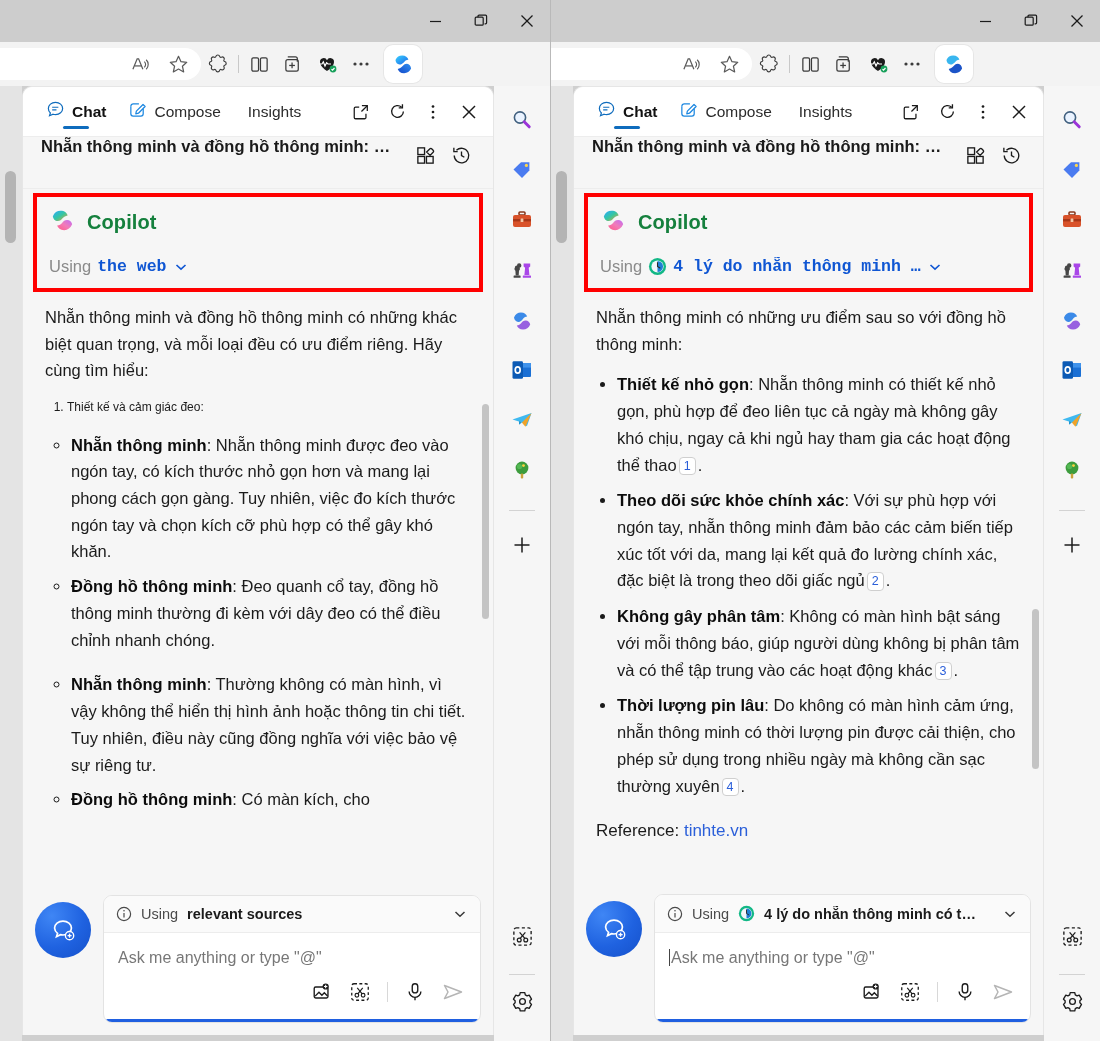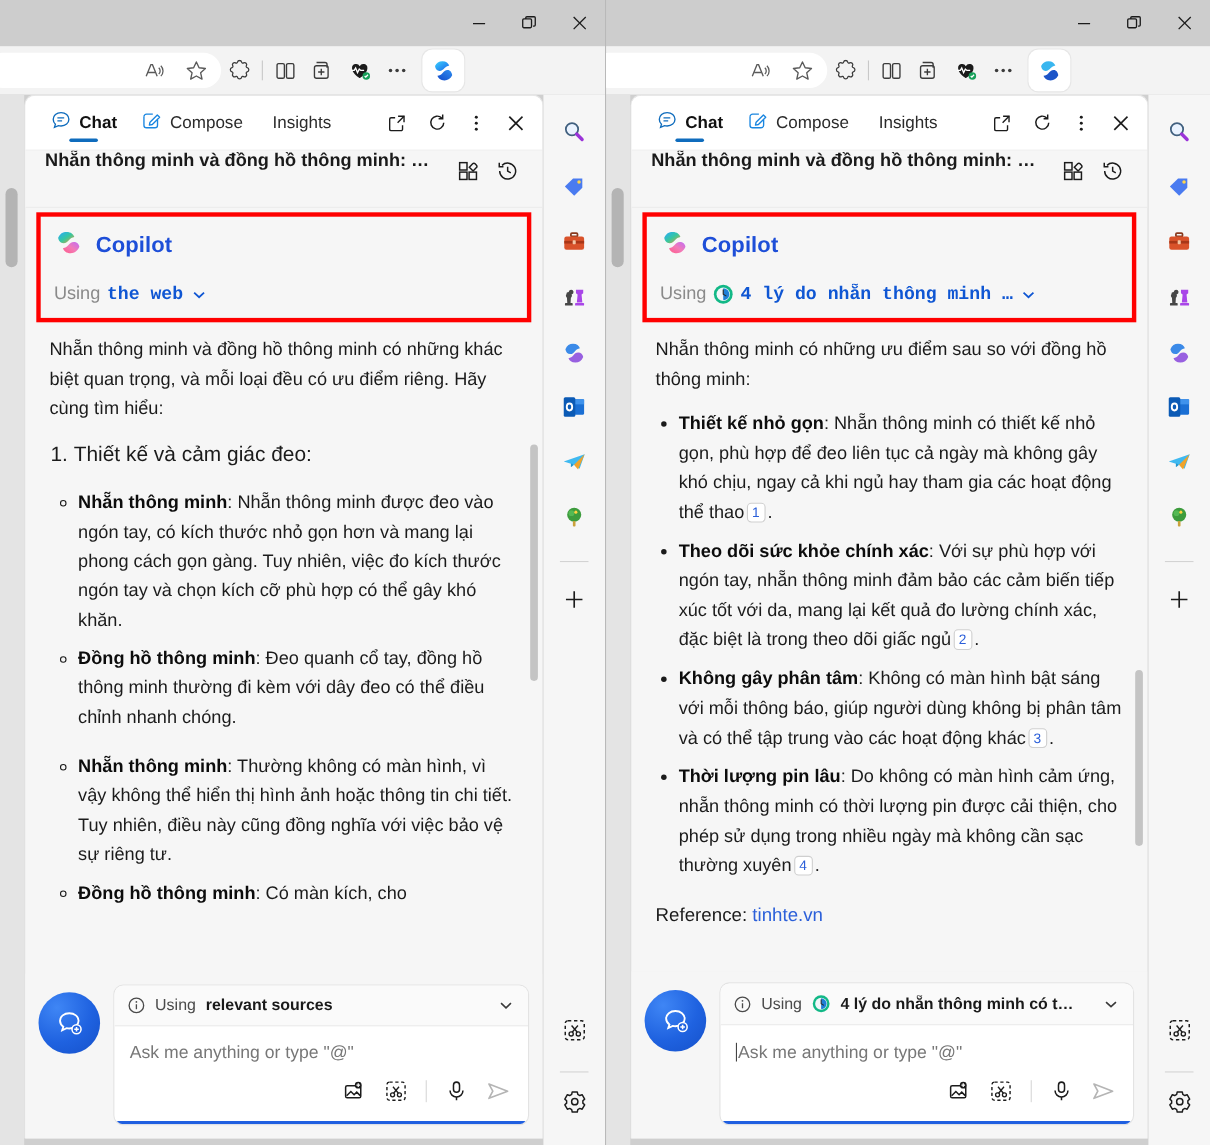--- a/index.html
+++ b/index.html
@@ -75,30 +75,30 @@
   .conv-title .sp { flex: 1; }
 
   
   .msgs { flex: 1; overflow: hidden; position: relative; padding: 0; }
   .inner-scroll { position: absolute; right: 4px; width: 7px; background: transparent; border-radius: 4px; }
   .inner-scroll .ith { width: 7px; background: #c4c4c4; border-radius: 4px; height: 100%; }
 
   
   .hl-box { border: 4px solid #ff0000; margin: 4px 10px 0 10px; padding: 10px 12px 12px 12px; }
   .copilot-row { display: flex; align-items: center; gap: 11px; }
-  .copilot-name { font-size: 20px; font-weight: bold; color: #1d4ed8; letter-spacing: .1px; }
+  .copilot-name { font-size: 20px; font-weight: bold; color: #15803d; letter-spacing: .1px; }
   .using-row { display: flex; align-items: center; gap: 6px; margin-top: 19px; }
   .using-lbl { font-size: 16.5px; color: #8a8a8a; }
   .using-val { font-size: 16.5px; font-weight: bold; color: #0f56d3; white-space: nowrap; overflow: hidden; text-overflow: ellipsis; font-family: Liberation Mono, monospace; }
   .chev { color: #0f56d3; display: flex; align-items: center; }
 
   .msg-body { padding: 12px 22px 10px 22px; }
   .msg-body p { font-size: 16.5px; line-height: 1.62; color: #1b1b1b; margin-bottom: 4px; }
   ol.steps { margin: 14px 0 0 0; padding-left: 22px; }
-  ol.steps > li { font-size: 19px; line-height: 1.62; color: #1b1b1b; margin-bottom: 6px; }
+  ol.steps > li { font-size: 12px; line-height: 1.62; color: #1b1b1b; margin-bottom: 6px; }
   ul.sub { list-style: circle; margin: 14px 0 18px 0; padding-left: 26px; }
   ul.sub > li { font-size: 16.5px; line-height: 1.62; color: #1b1b1b; margin-bottom: 8px; }
   ul.bullets { list-style: disc; margin: 14px 0 0 0; padding-left: 21px; }
   ul.bullets > li { font-size: 16.5px; line-height: 1.62; color: #1b1b1b; margin-bottom: 9px; }
   b { font-weight: bold; color: #0c0c0c; }
   .cite {
     display: inline-block; min-width: 17px; text-align: center; font-size: 12.5px; color: #2b5fd9;
     border: 1px solid #cfcfcf; border-radius: 4px; padding: 1px 4px; background: #fff; line-height: 1.15;
     vertical-align: 1px; margin: 0 2px;
   }

